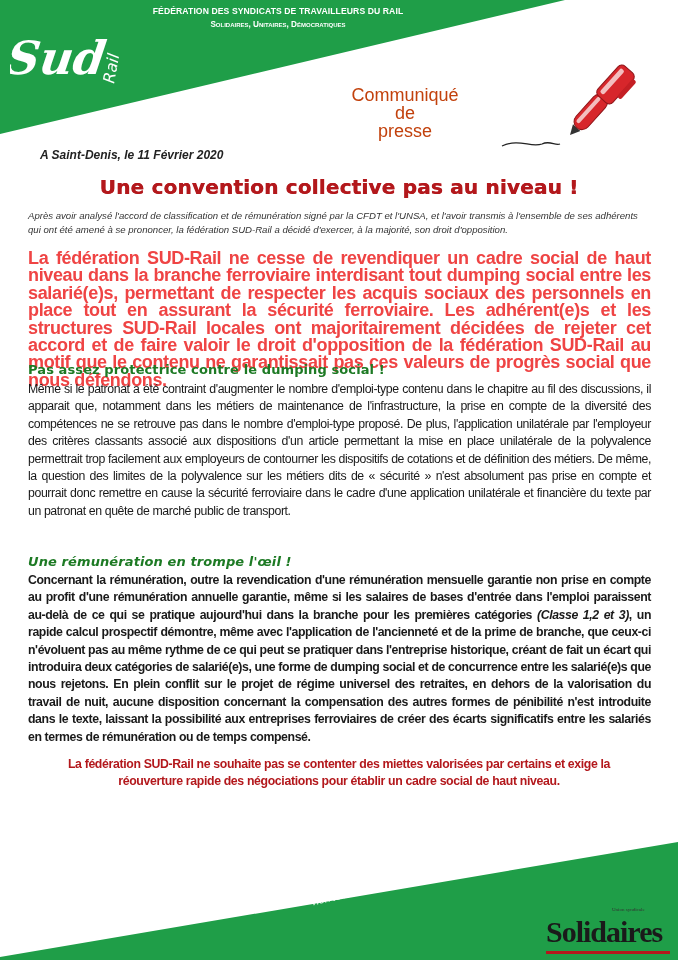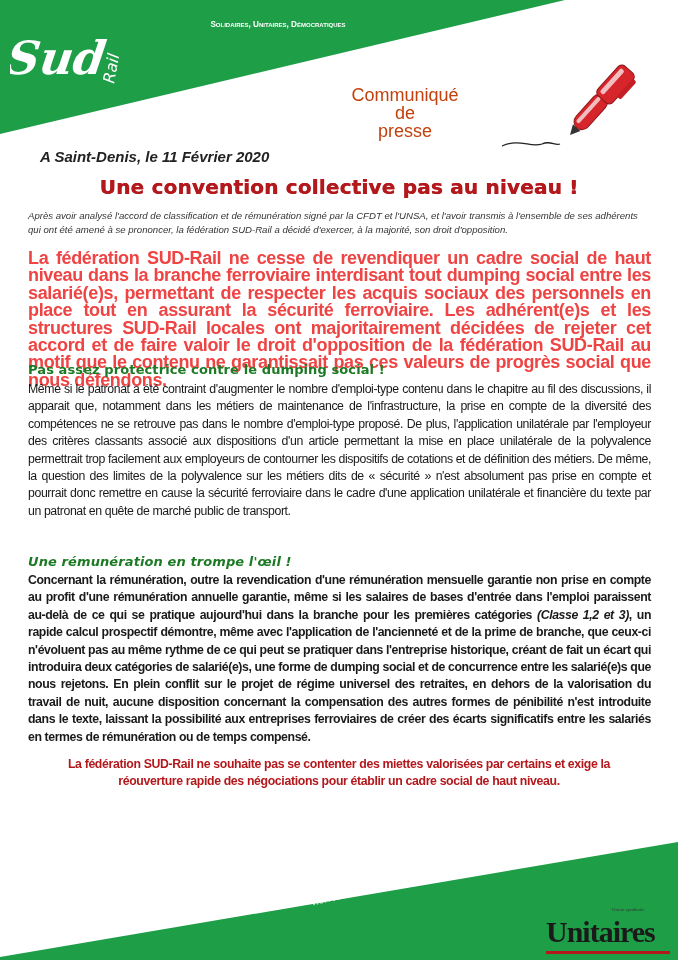--- a/index.html
+++ b/index.html
@@ -21,21 +21,21 @@
   }
   .logo {
     position: absolute; left: 10px; top: 22px; width: 120px; height: 70px;
   }
   .communique {
     position: absolute; left: 340px; top: 86px; width: 130px; text-align: center;
     font-size: 18px; line-height: 18px; color: #c2410c;
   }
   .pen { position: absolute; left: 500px; top: 40px; width: 178px; height: 120px; }
   .dateline {
-    position: absolute; left: 40px; top: 148px; font-size: 15px;
+    position: absolute; left: 40px; top: 148px; font-size: 12px;
     font-weight: bold; font-style: italic; color: #222;
   }
   .title {
     position: absolute; left: 0; top: 175px; width: 678px; text-align: center;
     font-family: "DejaVu Sans", sans-serif; font-weight: bold; font-size: 20px;
     color: #b3181c; letter-spacing: 0.2px; text-shadow: 0.4px 0 0 #b3181c;
   }
   .intro {
     position: absolute; left: 28px; top: 209px; width: 622px; font-size: 9.6px;
     line-height: 14px; font-style: italic; color: #333;
@@ -83,20 +83,21 @@
   }
   .solidaires-bar { position: absolute; left: 546px; top: 951px; width: 124px; height: 3px; background: #b3181c; }
 </style>
 </head>
 <body>
 
 <div class="header-band">
   <svg width="678" height="140">
     <polygon points="0,0 565,0 0,134" fill="#1f9e48"></polygon>
   </svg>
+  <div class="fed-name">FÉDÉRATION DES SYNDICATS DE TRAVAILLEURS DU RAIL</div>
   <div class="fed-tagline">Solidaires, Unitaires, Démocratiques</div>
   <div class="logo">
     <svg width="120" height="70" viewBox="0 0 120 70">
       <text x="2" y="52" font-family="DejaVu Serif, serif" font-style="italic" font-weight="bold" font-size="46" fill="#ffffff" transform="skewX(-8)">Sud</text>
       <text x="0" y="0" font-family="DejaVu Sans, sans-serif" font-style="italic" font-size="16" fill="#ffffff" transform="translate(104,62) rotate(-80)">Rail</text>
     </svg>
   </div>
 </div>
 
 <div class="communique">
@@ -145,14 +146,14 @@
 <div class="footer-rot">
   <div class="footer-main">FÉDÉRATION SUD-Rail - 17 BOULEVARD DE LA LIBÉRATION 93200 ST DENIS</div>
   <div class="footer-small" style="left:154px; top:60px;">TEL : 01 42 43 35 75</div>
   <div class="footer-small" style="left:154px; top:70px;">FAX : 01 42 43 36 67</div>
   <div class="footer-small" style="left:236px; top:60px;">@ : sud.rail.federation@gmail.com</div>
   <div class="footer-small" style="left:268px; top:70px;">INTERNET : www.sudrail.fr</div>
   <div class="footer-small" style="left:386px; top:60px;">FACEBOOK : @sudrailofficiel</div>
   <div class="footer-small" style="left:396px; top:70px;">TWITTER : @ Fede_SUD_Rail</div>
 </div>
 <div class="solidaires-small">Union syndicale</div>
-<div class="solidaires">Unitaires</div>
+<div class="solidaires">Solidaires</div>
 <div class="solidaires-bar"></div>
 
 </body></html>

